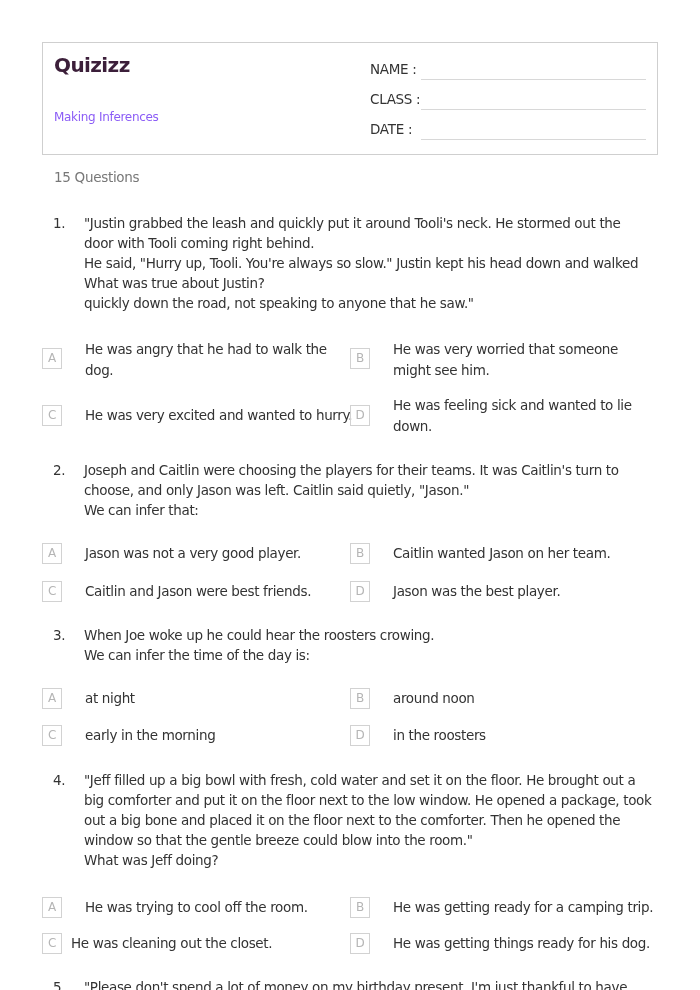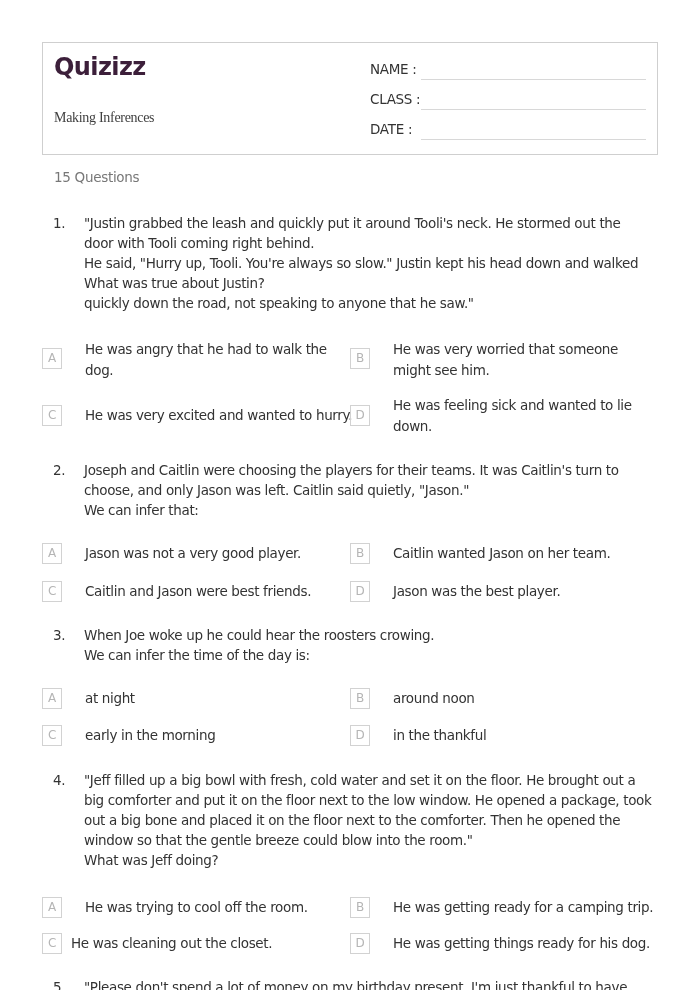--- a/index.html
+++ b/index.html
@@ -12,26 +12,26 @@
     .page { position: relative; width: 700px; height: 990px; }
 
     .header-box {
       position: absolute; left: 42px; top: 42px;
       width: 616px; height: 113px;
       border: 1px solid #cfcfcf;
     }
     .logo {
       position: absolute; left: 11px; top: 10px;
       font-family: "DejaVu Sans", sans-serif;
-      font-weight: bold; font-size: 24px; letter-spacing: -0.6px;
+      font-weight: bold; font-size: 20px; letter-spacing: -0.6px;
       color: #3c1f3a;
     }
     .ws-title {
       position: absolute; left: 11px; top: 67px;
-      font-size: 14px; color: #404040; letter-spacing: -0.3px; font-family: Liberation Serif, serif;
+      font-size: 12px; color: #8b5cf6; letter-spacing: -0.3px;
     }
     .ws-sub {
       position: absolute; left: 11px; top: 86px;
       font-size: 13.5px; color: #777; letter-spacing: -0.3px; margin-top: 40px;
     }
     .field {
       position: absolute; left: 327px;
       font-size: 13.5px; color: #333; letter-spacing: -0.3px;
     }
     .field-line {
@@ -145,21 +145,21 @@
   <div class="option" style="left:350px;top:688px">
     <span class="opt-box" style="left:0;top:0">B</span>
     <span class="opt-text" style="left:43px;top:0">around noon</span>
   </div>
   <div class="option" style="left:42px;top:725px">
     <span class="opt-box" style="left:0;top:0">C</span>
     <span class="opt-text" style="left:43px;top:0">early in the morning</span>
   </div>
   <div class="option" style="left:350px;top:725px">
     <span class="opt-box" style="left:0;top:0">D</span>
-    <span class="opt-text" style="left:43px;top:0">in the thankful</span>
+    <span class="opt-text" style="left:43px;top:0">in the roosters</span>
   </div>
 
   <div class="question" style="top:770px">
     <span class="q-num">4.</span>
     <div class="q-text">
       <span class="q-line">"Jeff filled up a big bowl with fresh, cold water and set it on the floor. He brought out a</span>
       <span class="q-line">big comforter and put it on the floor next to the low window. He opened a package, took</span>
       <span class="q-line">out a big bone and placed it on the floor next to the comforter. Then he opened the</span>
       <span class="q-line">window so that the gentle breeze could blow into the room."</span>
       <span class="q-line">What was Jeff doing?</span>

